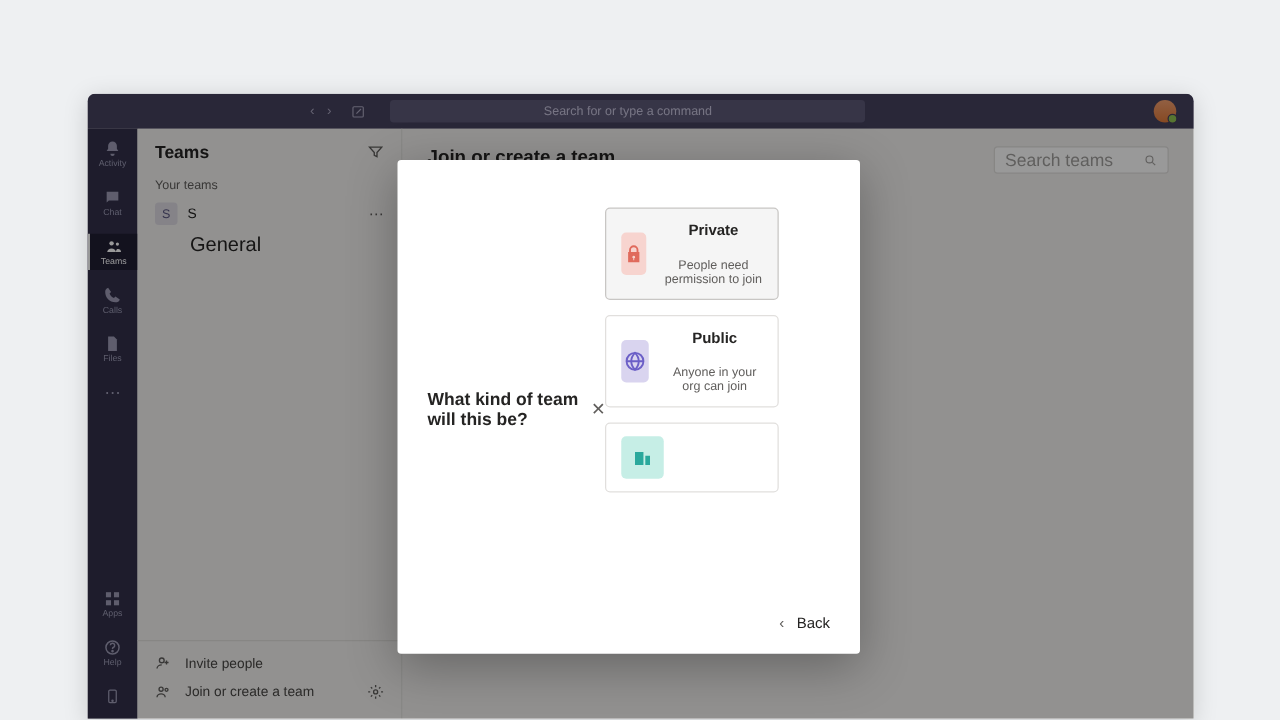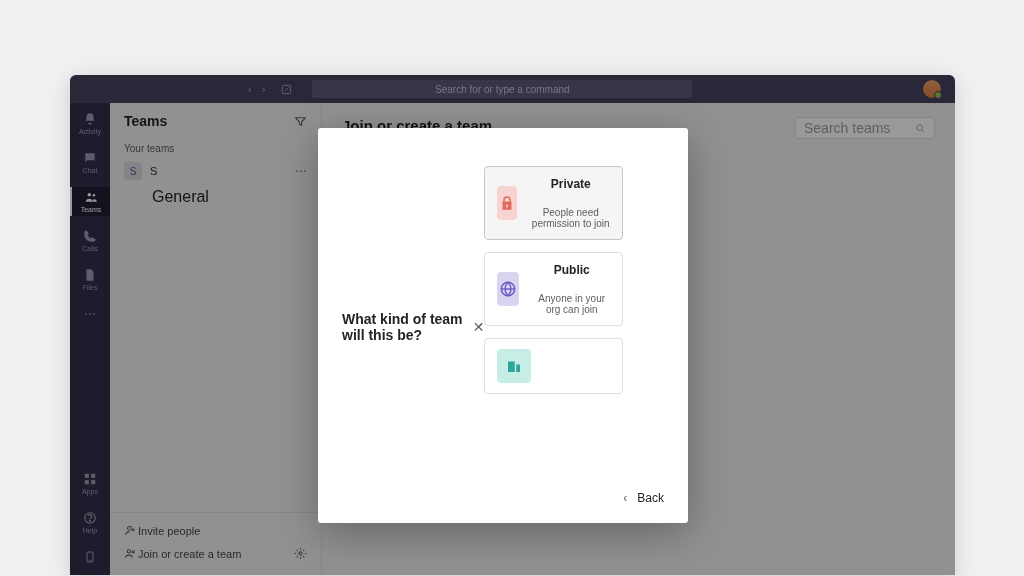--- a/index.html
+++ b/index.html
@@ -92,21 +92,21 @@
     background:#dedbe3; color:#5b5881; font-size:10px;
     display:flex; align-items:center; justify-content:center;
   }
   .team-row .nm { font-size: 11px; color:#252423; }
   .team-row .dots { margin-left:auto; color:#605e5c; font-size:12px; }
   .channel-row { padding: 4px 14px 4px 42px; font-size:16px; color:#252423; cursor:pointer;}
   .leftpane-footer {
     margin-top:auto; padding: 6px 0 10px; border-top:1px solid #e1dfdd;
   }
   .lp-foot-row {
-    display:flex; align-items:center; 
+    display:flex; align-items:center; gap:10px;
     padding: 5px 14px; font-size: 11px; color:#484644; cursor:pointer;
   }
   .lp-foot-row .ico { font-size: 12px; color:#605e5c; width:14px; text-align:center;}
   .lp-foot-row .gear { margin-left:auto; color:#605e5c;}
 
   
   .main {
     position:absolute; left:252px; top:28px; right:0; bottom:0;
     background:#f3f2f1;
     padding: 14px 20px;

